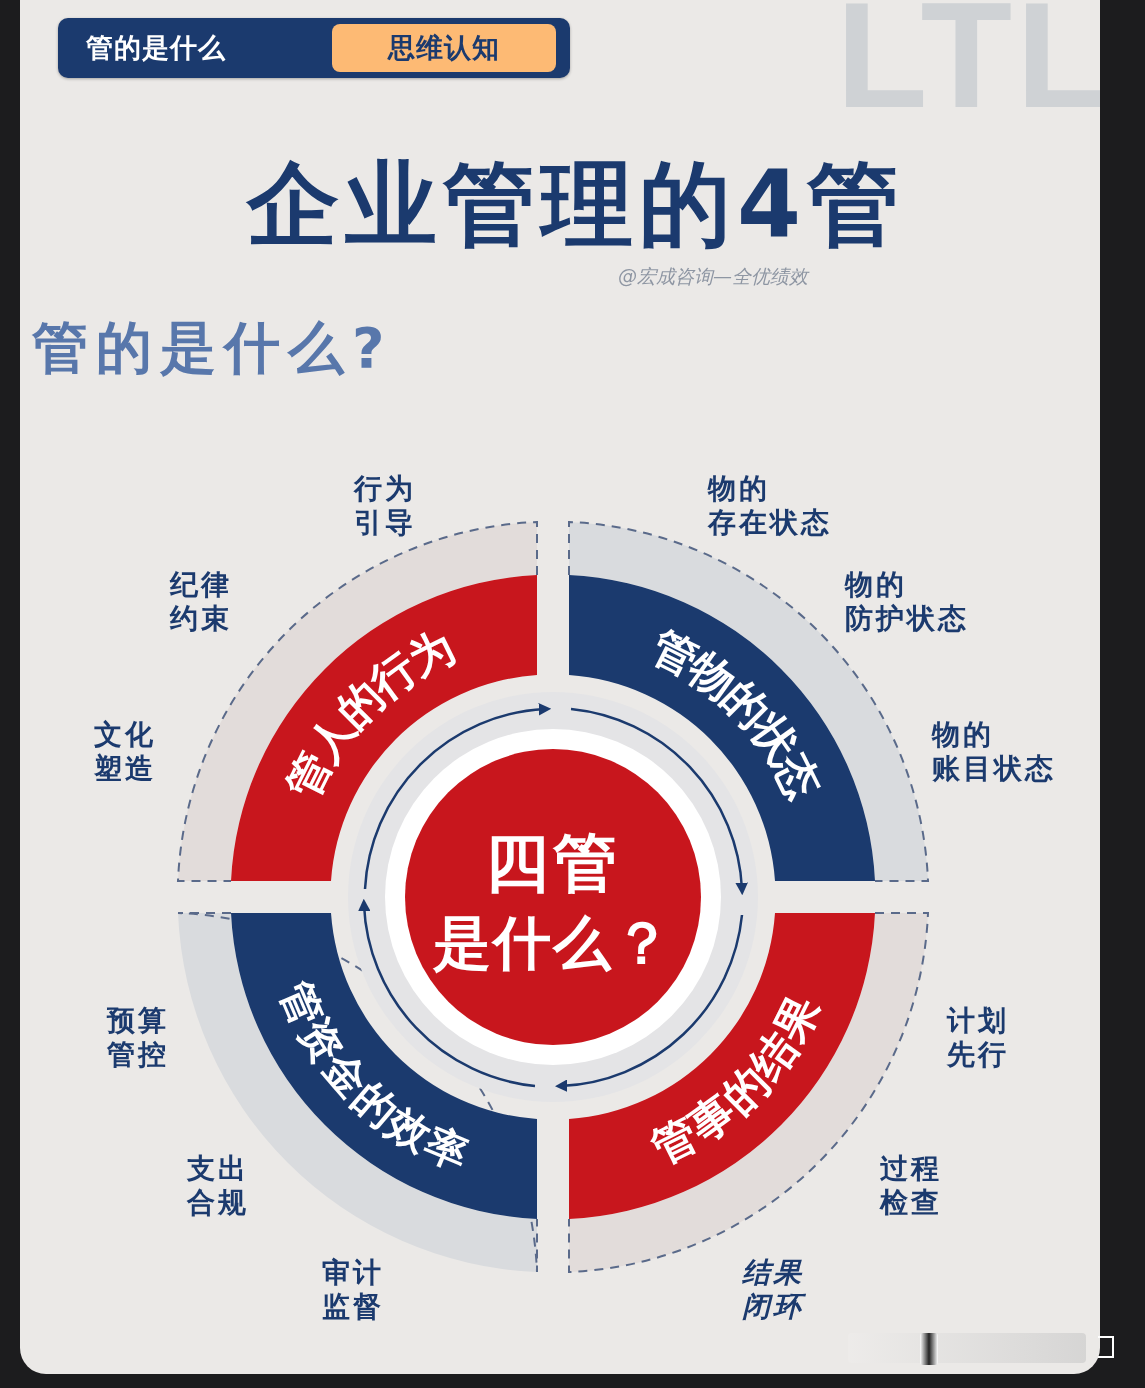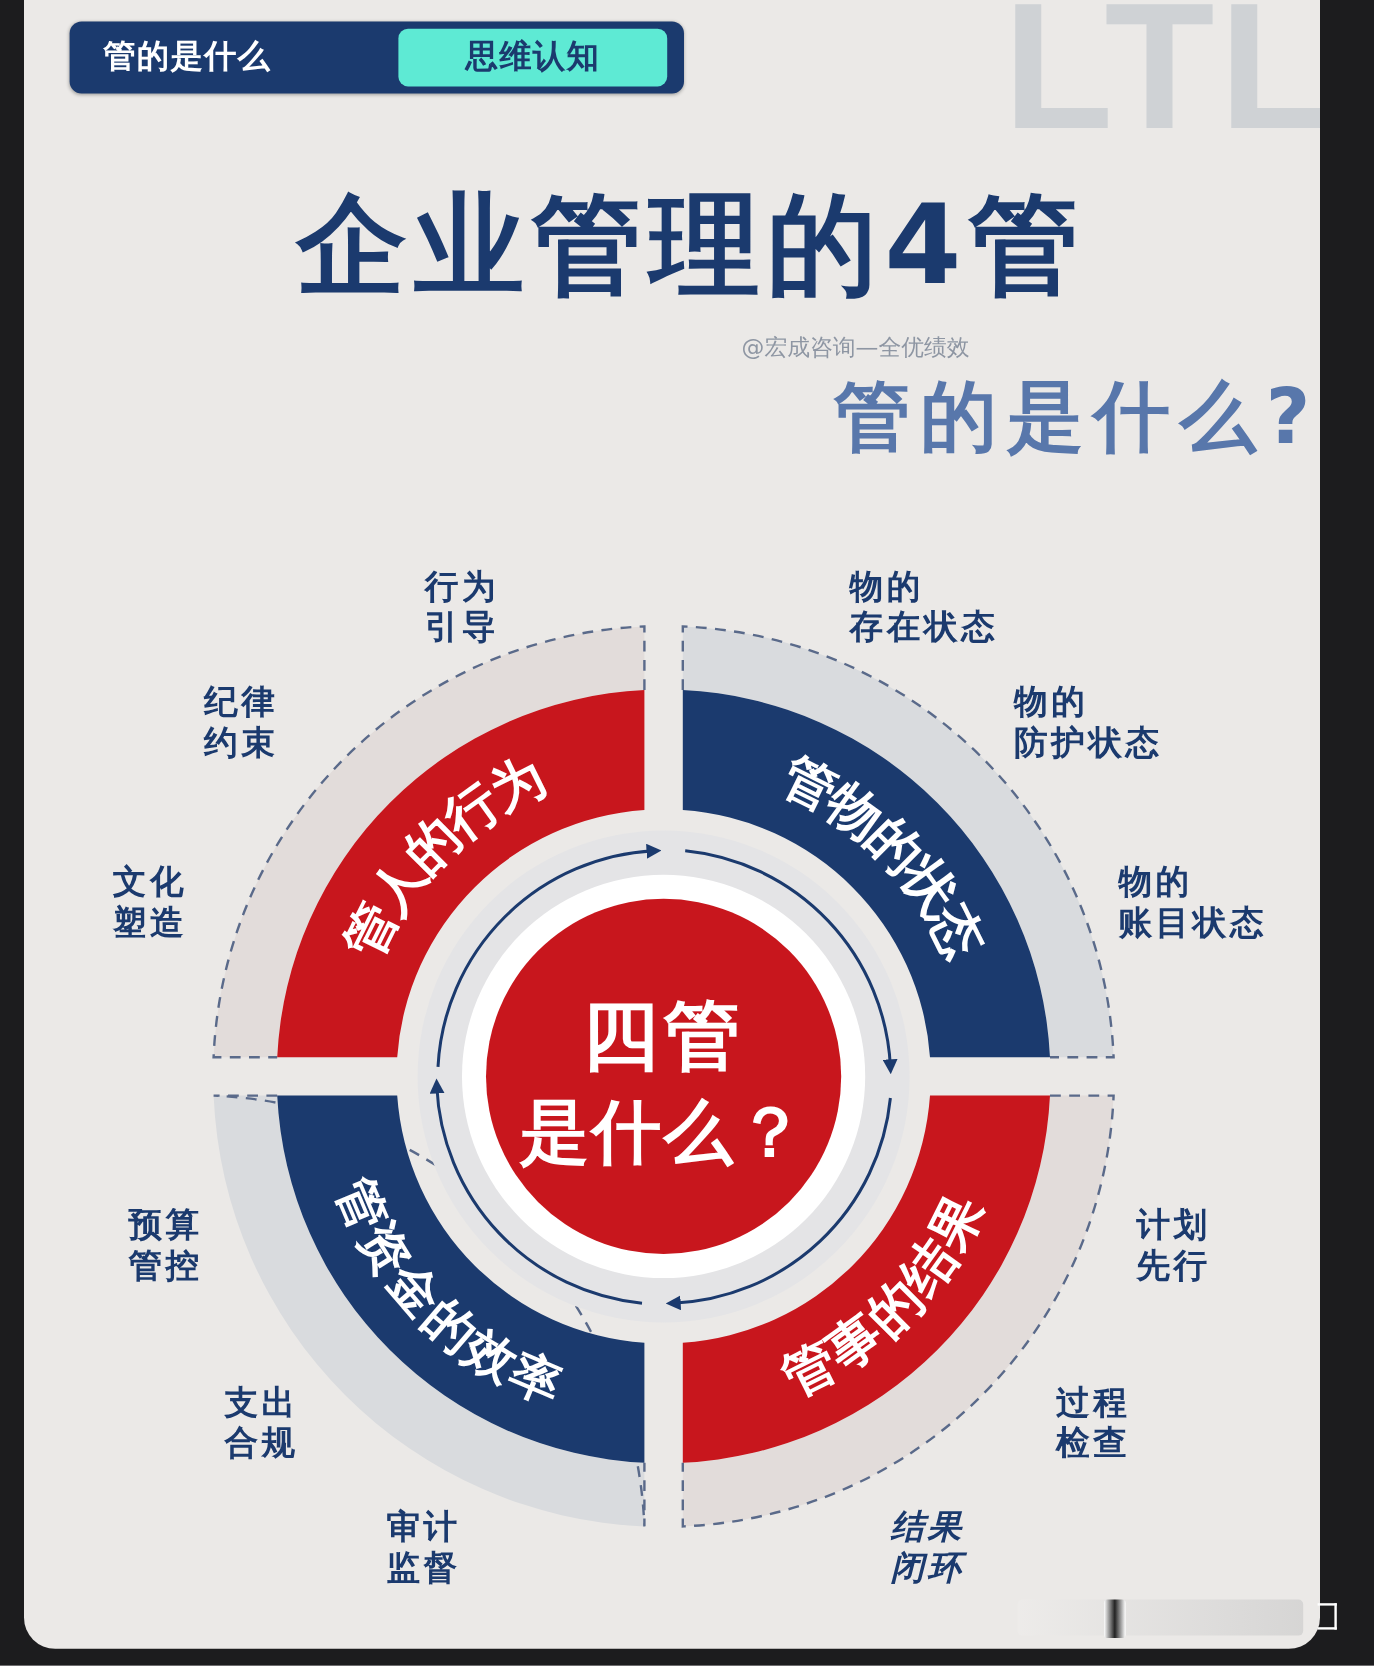--- a/index.html
+++ b/index.html
@@ -1,24 +1,24 @@
 <!DOCTYPE html>
 <html><head>
 <meta charset="utf-8">
 <style>
   html, body { margin:0; padding:0; }
   body { width:1145px; height:1388px; background:#1c1c1e; position:relative; overflow:hidden; font-family:"DejaVu Sans", sans-serif; }
   .card { position:absolute; left:20px; top:0; width:1080px; height:1374px; background:#ebe9e7; border-radius:0 0 26px 26px; overflow:hidden; }
   .bg-letters { position:absolute; left:816px; top:-20px; font-family:"Liberation Sans", sans-serif; font-weight:bold; font-size:150px; color:#cfd2d5; letter-spacing:4px; line-height:1; }
   .tagbar { position:absolute; left:38px; top:18px; width:512px; height:60px; background:#1b3a6e; border-radius:10px; box-shadow:0 1px 3px rgba(0,0,0,.3); }
   .tag-left { position:absolute; left:28px; top:0; height:60px; line-height:60px; color:#fff; font-weight:bold; font-size:27px; letter-spacing:1px; }
-  .tag-right { position:absolute; left:274px; top:6px; width:224px; height:48px; background:#5eead4; border-radius:8px; text-align:center; line-height:48px; color:#1b3a6e; font-weight:bold; font-size:27px; letter-spacing:1px; }
+  .tag-right { position:absolute; left:274px; top:6px; width:224px; height:48px; background:#fdba74; border-radius:8px; text-align:center; line-height:48px; color:#1b3a6e; font-weight:bold; font-size:27px; letter-spacing:1px; }
   .title1 { position:absolute; left:0; width:1080px; top:150px; text-align:center; color:#1b3a6e; font-weight:bold; font-size:92px; letter-spacing:6px; line-height:110px; padding-left:32px; box-sizing:border-box; }
-  .watermark { position:absolute; left:598px; top:277px; color:#8e96a3; font-size:19px; }
-  .title2 { position:absolute; left:0; width:1080px; top:298px; text-align:right; color:#5877ab; font-weight:bold; font-size:64px; letter-spacing:8px; line-height:100px; padding-left:12px; box-sizing:border-box; }
+  .watermark { position:absolute; left:598px; top:264px; color:#8e96a3; font-size:19px;font-style:italic; }
+  .title2 { position:absolute; left:0; width:1080px; top:298px; text-align:left; color:#5877ab; font-weight:bold; font-size:56px; letter-spacing:8px; line-height:100px; padding-left:12px; box-sizing:border-box; }
   svg.wheel { position:absolute; left:0; top:0; }
   .lbl { position:absolute; color:#1b3a6e; font-weight:bold; font-size:28px; line-height:34px; letter-spacing:3px; white-space:nowrap; }
   .lbl span { display:block; }
   .scrollbar { position:absolute; left:848px; top:1333px; width:238px; height:30px; background:linear-gradient(to right, rgba(255,255,255,0.1), rgba(200,200,200,0.6)); border-radius:4px; }
   .scroll-thumb { position:absolute; left:920px; top:1333px; width:18px; height:32px; background:linear-gradient(to right,#fff,#222,#fff); border-radius:3px; }
   .corner-icon { position:absolute; left:1098px; top:1336px; width:16px; height:22px; border:2px solid #fff; border-left:none; box-sizing:border-box; }
 </style>
 </head>
 <body>
 

